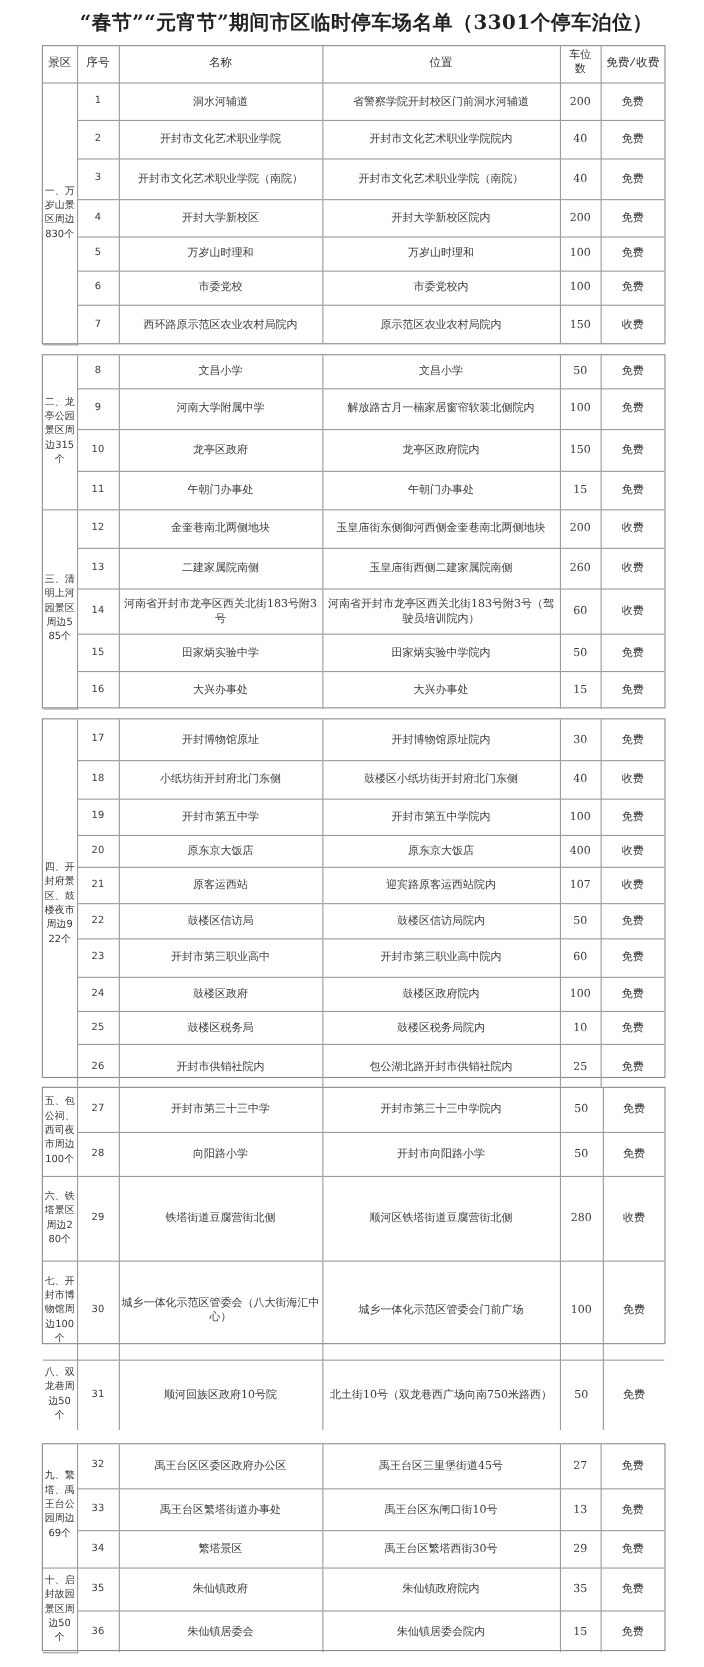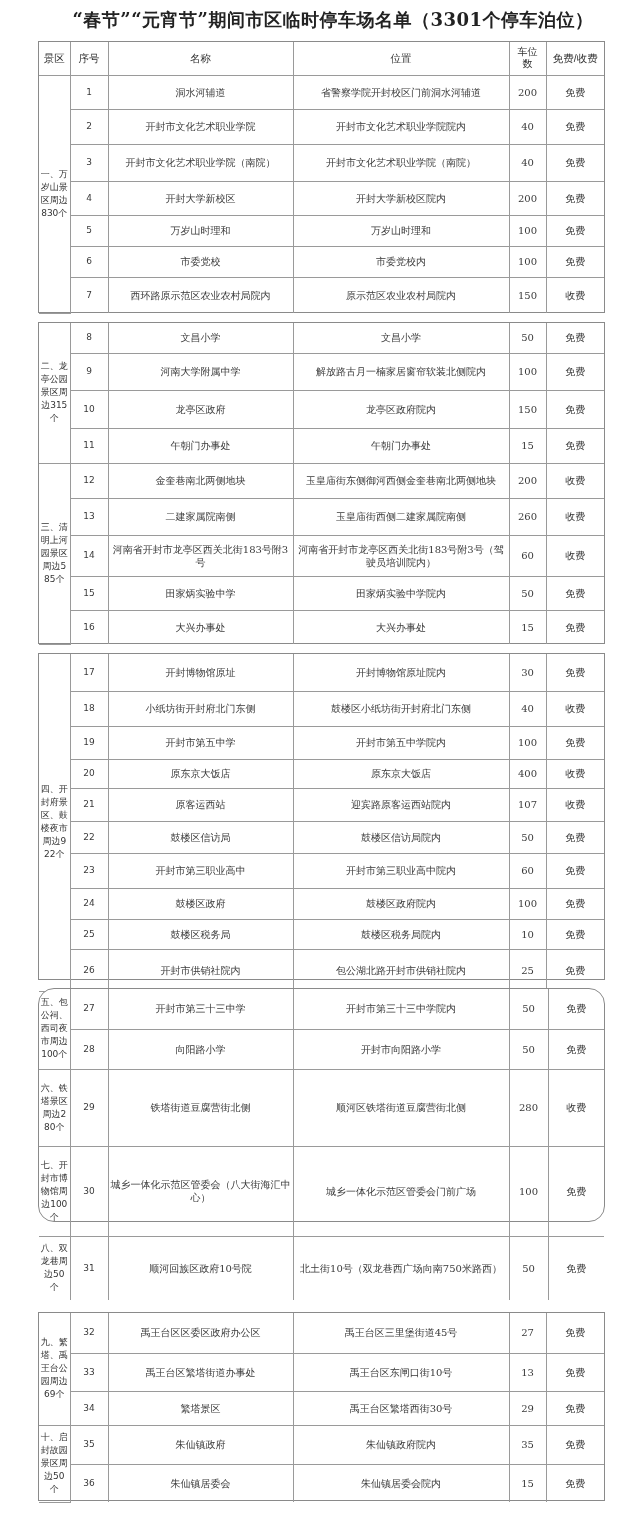--- a/index.html
+++ b/index.html
@@ -5,21 +5,21 @@
   html, body { margin:0; padding:0; background:#ffffff; }
   body { width:640px; height:1515px; position:relative; overflow:hidden;
          font-family:"DejaVu Serif", "Liberation Serif", serif; color:#333; }
   .title { position:absolute; left:0; top:8px; width:640px; text-align:center;
            font-family:"DejaVu Serif","Liberation Serif", serif; font-weight:bold;
            font-size:18px; color:#222; letter-spacing:0.5px; padding-left:26px; box-sizing:border-box; }
   .block { position:absolute; left:38px; width:567px; border:1.5px solid #8a8a8a; box-sizing:border-box; background:#fff; }
   table { border-collapse:collapse; width:100%; table-layout:fixed; }
   td, th { border:1px solid #9a9a9a; text-align:center; vertical-align:middle; padding:0 2px;
            font-size:10px; color:#3a3a3a; font-weight:normal; line-height:13px; }
-  th { font-family:Liberation Sans, sans-serif; font-size:10.5px; color:#333; }
+  th { font-family:Liberation Mono, monospace; font-size:10.5px; color:#333; }
   td.sec { font-family:"DejaVu Sans","Liberation Sans", sans-serif; font-size:9px; line-height:13px;
            color:#333; padding:0 1px; word-break:break-all;margin-top:16px; }
   td.idx { font-family:"DejaVu Sans","Liberation Sans", sans-serif; font-size:9px; }
   td.cnt { font-size:10px; }
   td.fee { font-size:10px; }
   tr > *:first-child { border-left:none; }
   tr > *:last-child { border-right:none; }
   tr:first-child > * { border-top:none; }
   tr:last-child > * { border-bottom:none; }
 </style>
@@ -260,21 +260,21 @@
       <td class="idx">26</td>
       <td>开封市供销社院内</td>
       <td>包公湖北路开封市供销社院内</td>
       <td class="cnt">25</td>
       <td class="fee">免费</td>
     </tr>
   </tbody>
     </table>
 </div>
 
-<div class="block" style="top:988px;height:234px;border-radius:16px;">
+<div class="block" style="top:988px;height:234px;">
   <table>
     <colgroup>
         <col style="width:31px">
         <col style="width:38px">
         <col style="width:185px">
         <col style="width:216px">
         <col style="width:39px">
         <col>
       </colgroup>
     <tbody>

